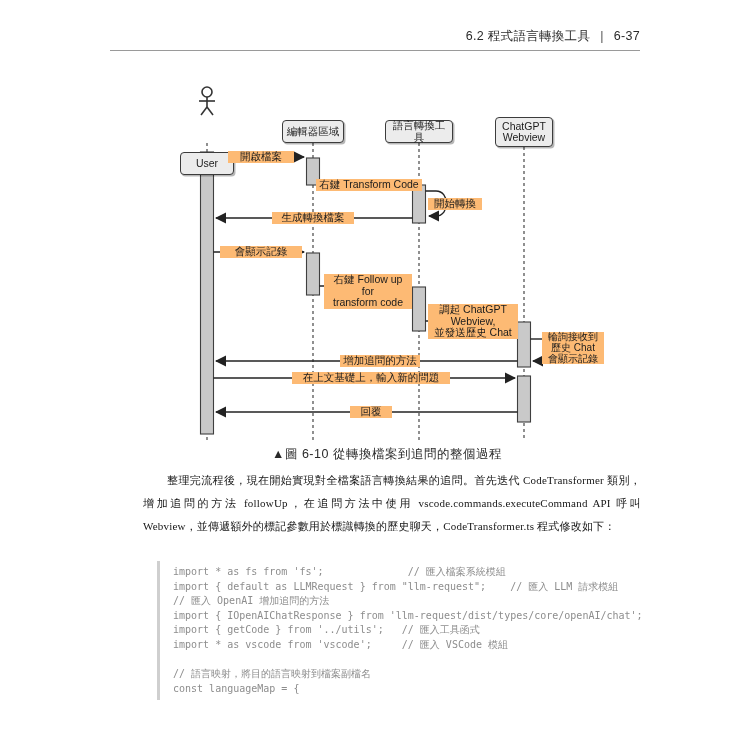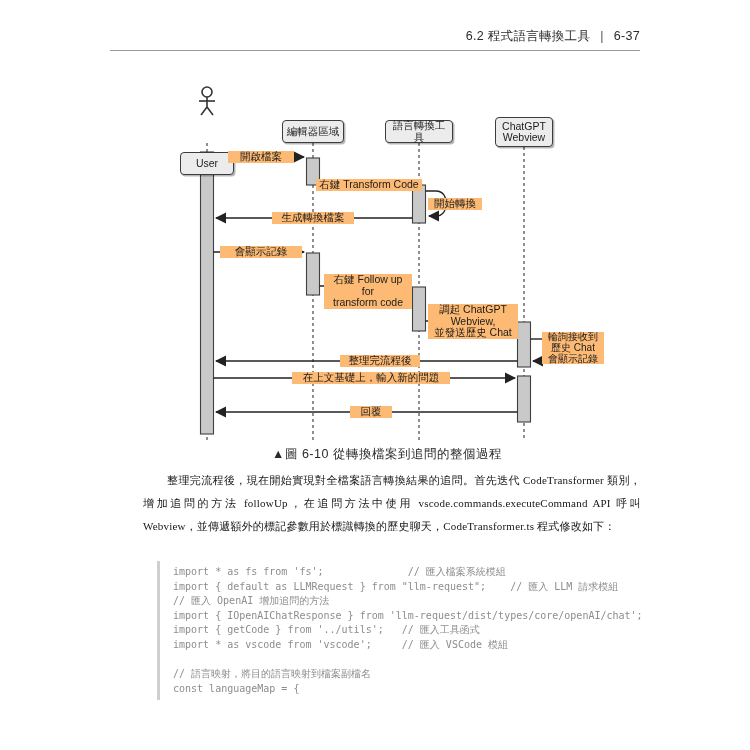--- a/index.html
+++ b/index.html
@@ -112,21 +112,21 @@
   <div class="msg-label" style="left:428px;top:304px;width:84px;">
     <span>調起 ChatGPT</span>
     <span>Webview,</span>
     <span>並發送歷史 Chat</span>
   </div>
   <div class="msg-label" style="left:542px;top:332px;width:56px;font-size:10px;line-height:10.8px;">
     <span>輪詢接收到</span>
     <span>歷史 Chat</span>
     <span>會顯示記錄</span>
   </div>
-  <div class="msg-label" style="left:340px;top:355px;width:74px;">整理完流程後</div>
+  <div class="msg-label" style="left:340px;top:355px;width:74px;">增加追問的方法</div>
   <div class="msg-label" style="left:292px;top:372px;width:152px;">在上文基礎上，輸入新的問題</div>
   <div class="msg-label" style="left:350px;top:406px;width:36px;">回覆</div>
 
   <div class="caption">▲圖 6-10  從轉換檔案到追問的整個過程</div>
 
   <div class="para">整理完流程後，現在開始實現對全檔案語言轉換結果的追問。首先迭代 CodeTransformer 類別，增加追問的方法 followUp，在追問方法中使用 vscode.commands.executeCommand API 呼叫 Webview，並傳遞額外的標記參數用於標識轉換的歷史聊天，CodeTransformer.ts 程式修改如下：</div>
 
   <div class="code">
     <div class="code-line">import * as fs from 'fs';              // 匯入檔案系統模組</div>
     <div class="code-line">import { default as LLMRequest } from "llm-request";    // 匯入 LLM 請求模組</div>

